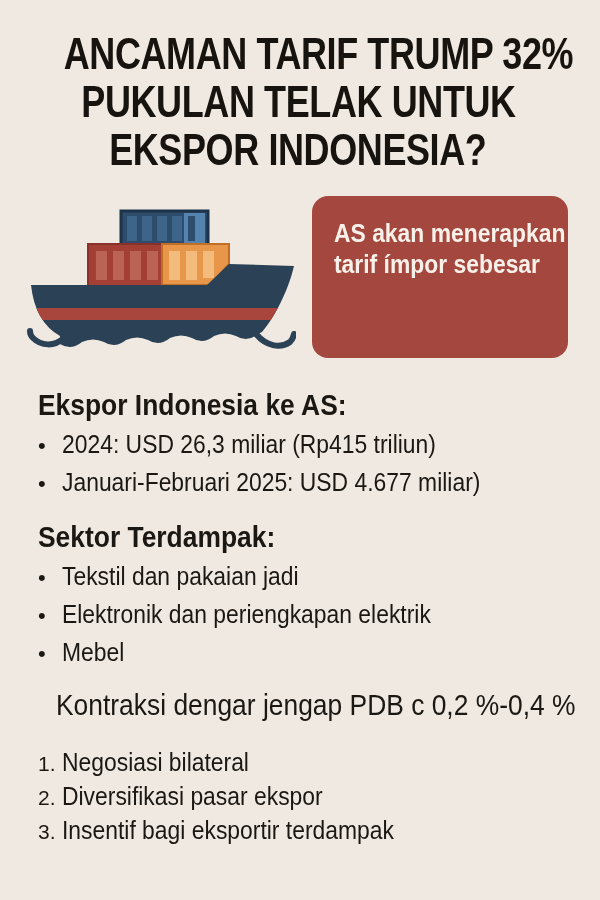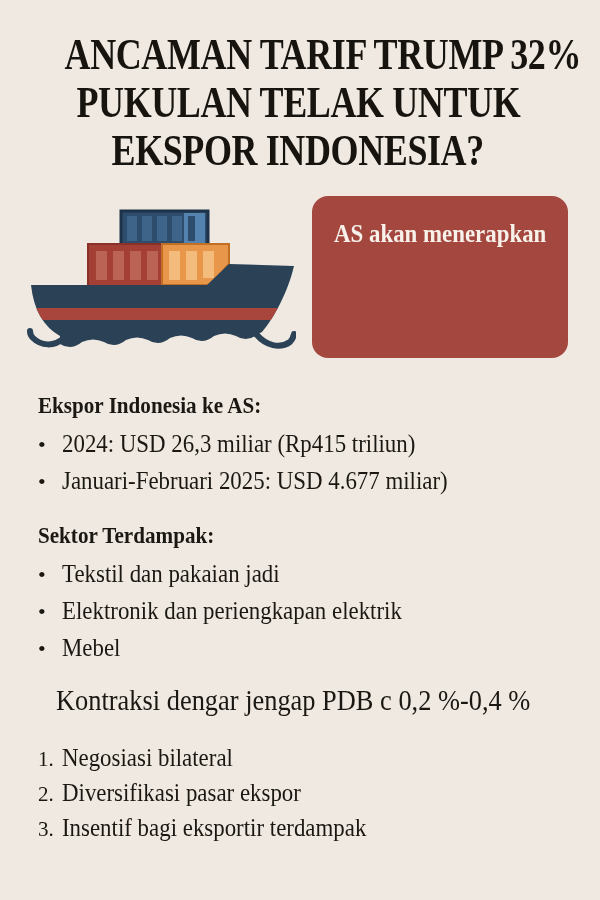--- a/index.html
+++ b/index.html
@@ -7,21 +7,20 @@
   body {
     font-family: "Liberation Sans", "DejaVu Sans", sans-serif;
     background: #efe9e1;
   }
   .page {
     position: relative;
     width: 596px;
     height: 900px;
     background: #efe9e1;
     overflow: hidden;
-    font-family: Liberation Serif, serif;
   }
   
   .title {
     margin-top: 30px;
     text-align: center;
     color: #17140f;
     font-weight: 700;
     font-size: 45px;
     line-height: 48px;
     letter-spacing: -0.5px;
@@ -72,21 +71,21 @@
   }
   
   .content {
     position: absolute;
     left: 38px; top: 390px;
     width: 540px;
     color: #1b1813;
   }
   .sec-heading {
     font-weight: 700;
-    font-size: 24px;
+    font-size: 30px;
     line-height: 30px;
   }
   .bullet-list { margin-top: 6px; }
   .bullet-item {
     display: flex;
     align-items: baseline;
     font-size: 26px;
     line-height: 36px;
   }
   .bullet-item .dot {
@@ -181,20 +180,21 @@
           <rect x="0" y="112" width="270" height="12" fill="#a8463d" clip-path="url(#hullClip)"></rect>
 
           <path d="M38,142 C28,151 15,150 7,142 q-3,-3 -3,-7" fill="none" stroke="#2b4156" stroke-width="6" stroke-linecap="round"></path>
           <path d="M230,138 C240,150 254,153 264,146 q3,-3 4,-8" fill="none" stroke="#2b4156" stroke-width="6" stroke-linecap="round"></path>
         </g>
       </svg>
     </div>
 
     <div class="callout">
       <span class="cline"><span class="cond">AS akan menerapkan</span></span>
+      <span class="cline"><span class="cond">tarif ímpor sebesar</span></span>
     </div>
   </div>
 
   <div class="content">
 
     <div class="sec exports">
       <div class="sec-heading"><span class="body-cond">Ekspor Indonesia ke AS:</span></div>
       <div class="bullet-list">
         <div class="bullet-item">
           <span class="dot">•</span>

